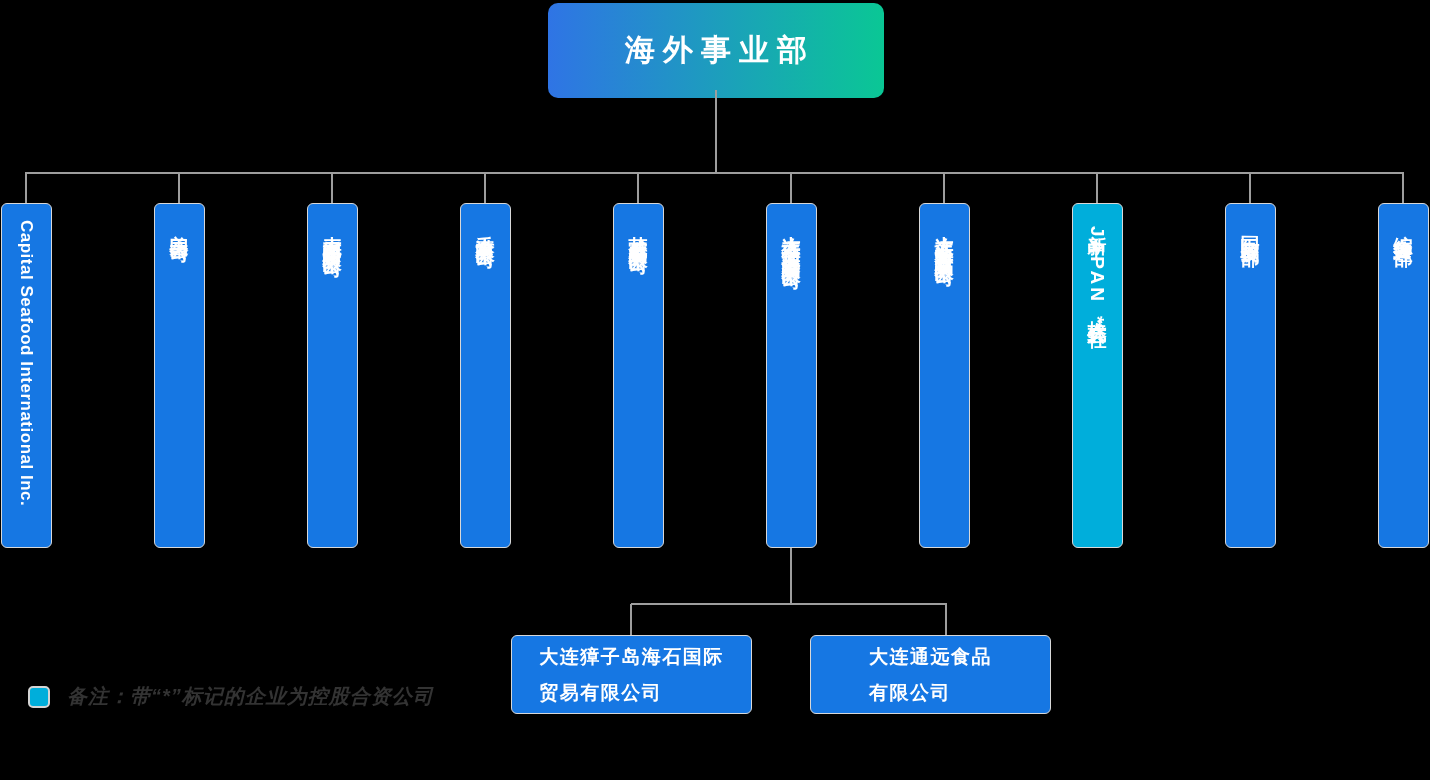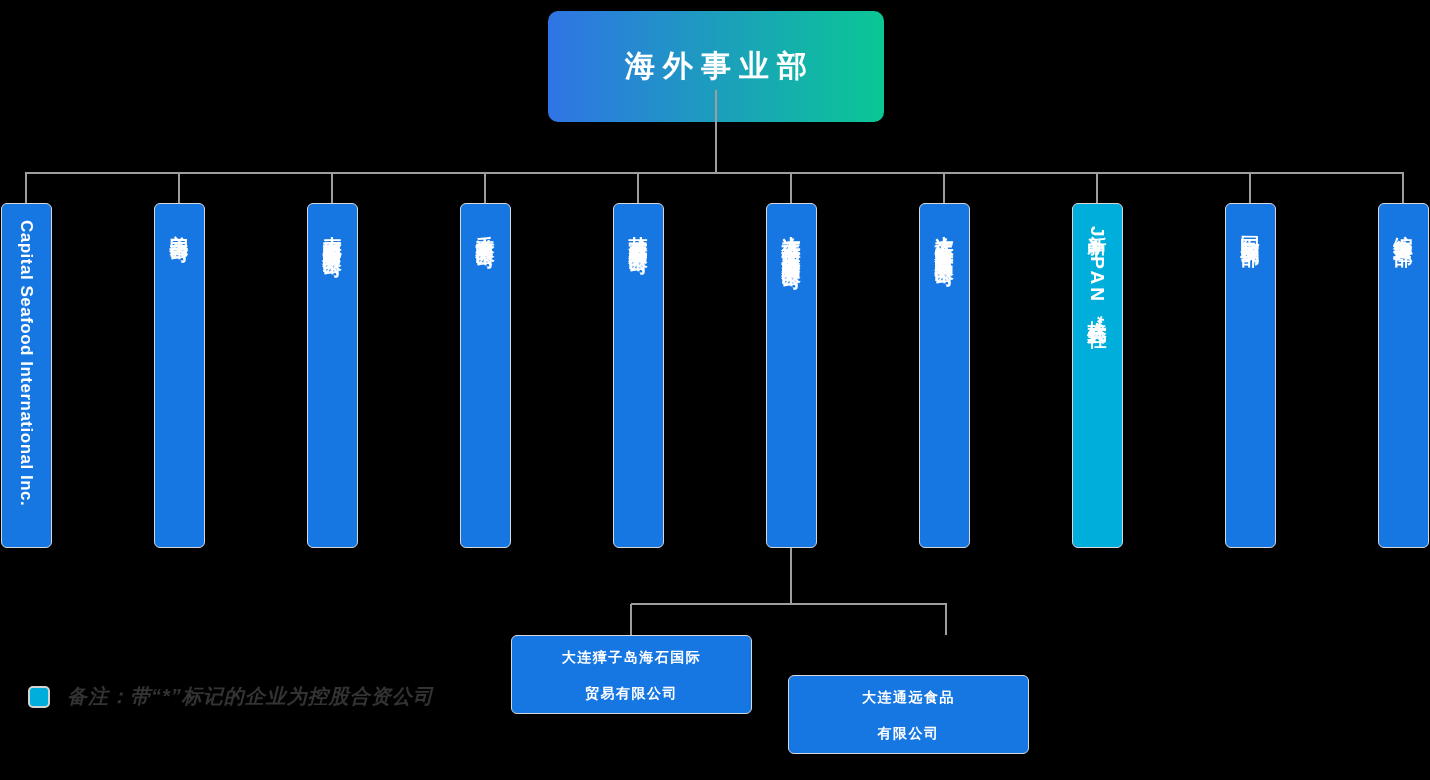--- a/index.html
+++ b/index.html
@@ -7,21 +7,21 @@
     --grad-l:#2F74E5; --grad-r:#0AC795; --line:#9E9E9E;
     --note:#333333; --boxtext:#FFFFFF;
   }
   *{margin:0;padding:0;box-sizing:border-box;}
   html,body{background:var(--bg);}
   body{font-family:"Liberation Sans","DejaVu Sans",sans-serif;}
   .canvas{position:relative;width:1430px;height:780px;background:var(--bg);overflow:hidden;}
 
   
   .root-node{
-    position:absolute;left:548px;top:11px;width:336px;height:111px;
+    position:absolute;left:548px;top:3px;width:336px;height:95px;
     background:linear-gradient(90deg,var(--grad-l),var(--grad-r));
     border-radius:10px;display:flex;align-items:center;justify-content:center;
   }
   .root-node span{
     color:var(--boxtext);font-size:30px;font-weight:bold;
     letter-spacing:8px;padding-left:8px;white-space:nowrap;
   }
 
   
   .cline{position:absolute;background:var(--line);}
@@ -41,22 +41,22 @@
   }
   .vtext.latin{font-size:17px;letter-spacing:0.5px;}
 
   
   .cbox{
     position:absolute;top:635px;width:241px;height:79px;
     background:var(--primary);border:1px solid #D8D8D8;border-radius:6px;
     display:flex;align-items:center;justify-content:center;
   }
   .cbox span{
-    color:var(--boxtext);font-size:14px;font-weight:bold;letter-spacing:1.5px;
-    text-align:center;white-space:pre-line;line-height:36px;
+    color:var(--boxtext);font-size:19px;font-weight:bold;letter-spacing:1.5px;
+    text-align:left;white-space:pre-line;line-height:36px;
   }
 
   
   .note{position:absolute;left:28px;top:683px;display:flex;align-items:center;}
   .note-swatch{
     width:22px;height:22px;border-radius:5px;background:var(--teal);
     border:2px solid #D4D4D4;
   }
   .note-label{
     margin-left:17px;color:var(--note);font-size:20px;font-weight:bold;
@@ -118,21 +118,21 @@
 
   <div class="cline v" style="left:790px;top:548px;height:55px;"></div>
   <div class="cline h" style="left:631px;top:603px;width:316px;"></div>
   <div class="cline v" style="left:630px;top:604px;height:31px;"></div>
   <div class="cline v" style="left:945px;top:604px;height:31px;"></div>
 
   <div class="cbox" style="left:511px;">
     <span>大连獐子岛海石国际
 贸易有限公司</span>
   </div>
-  <div class="cbox" style="left:788px;margin-top:40px;">
+  <div class="cbox" style="left:810px;">
     <span>大连通远食品
 有限公司</span>
   </div>
 
   <div class="note">
     <div class="note-swatch"></div>
     <div class="note-label">备注：带“*”标记的企业为控股合资公司</div>
   </div>
 
 </div>

